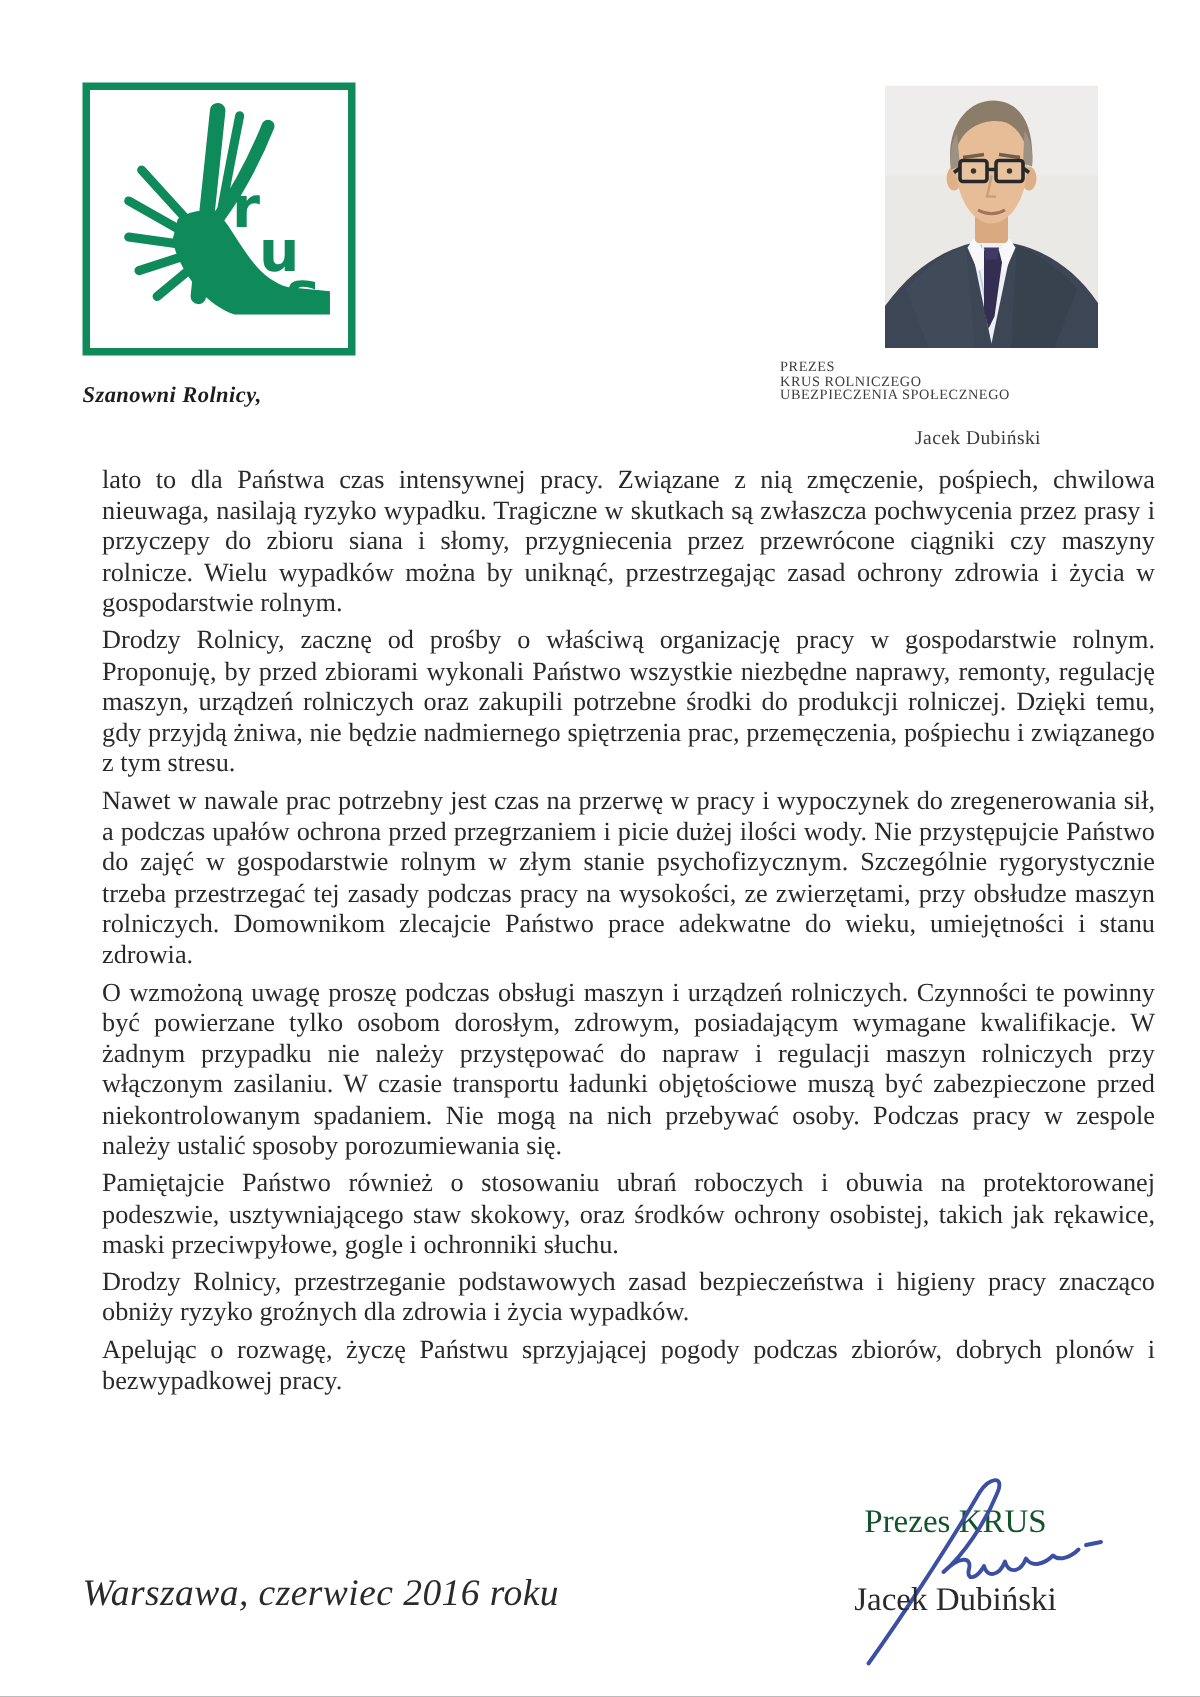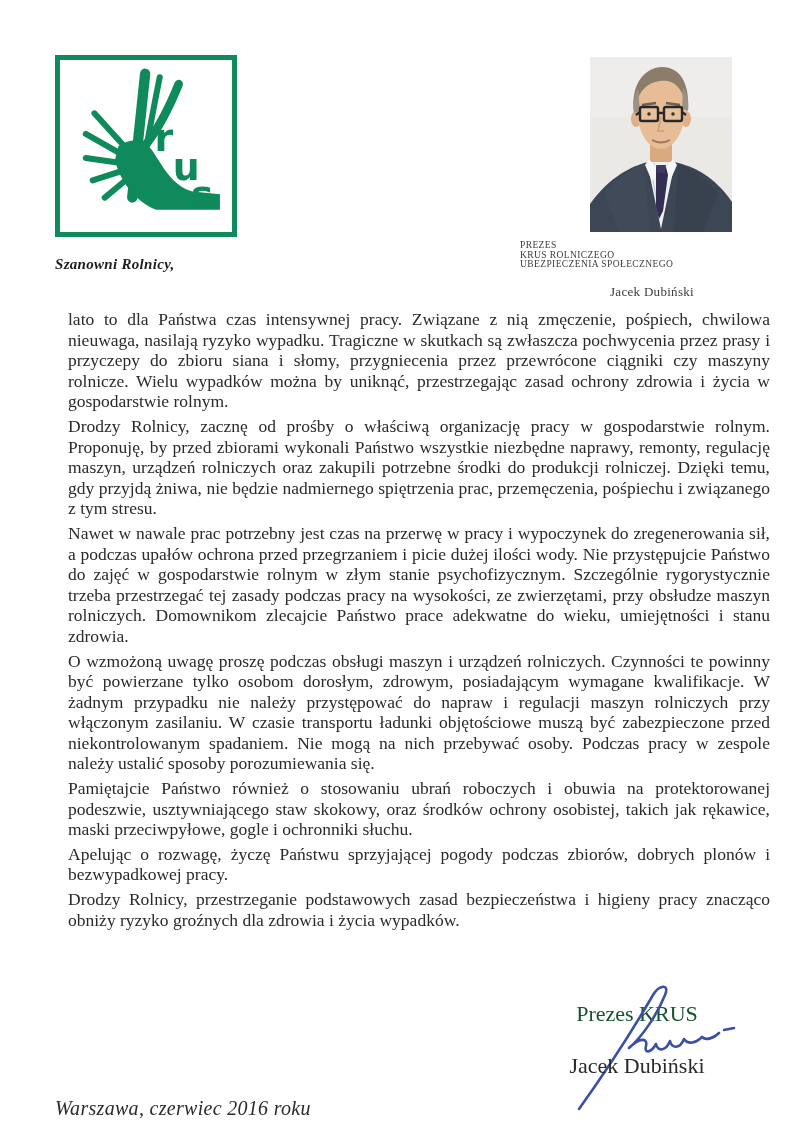--- a/index.html
+++ b/index.html
@@ -52,22 +52,22 @@
     position:absolute;left:497px;top:1053px;width:280px;
     text-align:center;font-size:22px;color:#2a2a2a;
   }
   .signature-ink{
     position:absolute;left:543px;top:981px;width:195px;height:130px;
     pointer-events:none;
   }
   .signature-ink svg{display:block;width:100%;height:100%;}
   
   .dateline{
-    position:absolute;left:55px;top:1097px;
-    font-size:20px;font-style:italic;color:#2a2a2a;letter-spacing:0.3px;
+    position:absolute;left:55px;top:1049px;
+    font-size:25px;font-style:italic;color:#2a2a2a;letter-spacing:0.3px;
   }
 </style>
 </head>
 <body>
 
 <div class="page">
 
   <div class="logo-frame">
     <svg viewBox="0 0 200 200">
       <g fill="none" stroke="#0f8a5a" stroke-linecap="round">
@@ -147,22 +147,22 @@
     <div>UBEZPIECZENIA SPOŁECZNEGO</div>
   </div>
   <div class="portrait-name">Jacek Dubiński</div>
 
   <div class="letter-body">
     <p>lato to dla Państwa czas intensywnej pracy. Związane z nią zmęczenie, pośpiech, chwilowa nieuwaga, nasilają ryzyko wypadku. Tragiczne w skutkach są zwłaszcza pochwycenia przez prasy i przyczepy do zbioru siana i słomy, przygniecenia przez przewrócone ciągniki czy maszyny rolnicze. Wielu wypadków można by uniknąć, przestrzegając zasad ochrony zdrowia i życia w gospodarstwie rolnym.</p>
     <p>Drodzy Rolnicy, zacznę od prośby o właściwą organizację pracy w gospodarstwie rolnym. Proponuję, by przed zbiorami wykonali Państwo wszystkie niezbędne naprawy, remonty, regulację maszyn, urządzeń rolniczych oraz zakupili potrzebne środki do produkcji rolniczej. Dzięki temu, gdy przyjdą żniwa, nie będzie nadmiernego spiętrzenia prac, przemęczenia, pośpiechu i związanego z tym stresu.</p>
     <p>Nawet w nawale prac potrzebny jest czas na przerwę w pracy i wypoczynek do zregenerowania sił, a podczas upałów ochrona przed przegrzaniem i picie dużej ilości wody. Nie przystępujcie Państwo do zajęć w gospodarstwie rolnym w złym stanie psychofizycznym. Szczególnie rygorystycznie trzeba przestrzegać tej zasady podczas pracy na wysokości, ze zwierzętami, przy obsłudze maszyn rolniczych. Domownikom zlecajcie Państwo prace adekwatne do wieku, umiejętności i stanu zdrowia.</p>
     <p>O wzmożoną uwagę proszę podczas obsługi maszyn i urządzeń rolniczych. Czynności te powinny być powierzane tylko osobom dorosłym, zdrowym, posiadającym wymagane kwalifikacje. W żadnym przypadku nie należy przystępować do napraw i regulacji maszyn rolniczych przy włączonym zasilaniu. W czasie transportu ładunki objętościowe muszą być zabezpieczone przed niekontrolowanym spadaniem. Nie mogą na nich przebywać osoby. Podczas pracy w zespole należy ustalić sposoby porozumiewania się.</p>
     <p>Pamiętajcie Państwo również o stosowaniu ubrań roboczych i obuwia na protektorowanej podeszwie, usztywniającego staw skokowy, oraz środków ochrony osobistej, takich jak rękawice, maski przeciwpyłowe, gogle i ochronniki słuchu.</p>
+    <p>Drodzy Rolnicy, przestrzeganie podstawowych zasad bezpieczeństwa i higieny pracy znacząco obniży ryzyko groźnych dla zdrowia i życia wypadków.</p>
     <p>Apelując o rozwagę, życzę Państwu sprzyjającej pogody podczas zbiorów, dobrych plonów i bezwypadkowej pracy.</p>
-    <p>Drodzy Rolnicy, przestrzeganie podstawowych zasad bezpieczeństwa i higieny pracy znacząco obniży ryzyko groźnych dla zdrowia i życia wypadków.</p>
   </div>
 
   <div class="signature-title">Prezes KRUS</div>
   <div class="signature-ink">
     <svg viewBox="0 0 195 130">
       <g fill="none" stroke="#3b50a5" stroke-width="2.6" stroke-linecap="round" stroke-linejoin="round">
         <path d="M36,128 C56,100 88,52 110,14 C116,4 127,2 122,14 C114,34 99,56 86,67 C97,56 105,57 103,65 C101,73 108,72 113,63 C115,71 123,70 127,60 C129,68 137,68 141,58 C145,64 153,62 159,56 C163,60 171,57 176,52"></path>
         <path d="M181,49 L191,47"></path>
       </g>
     </svg>

